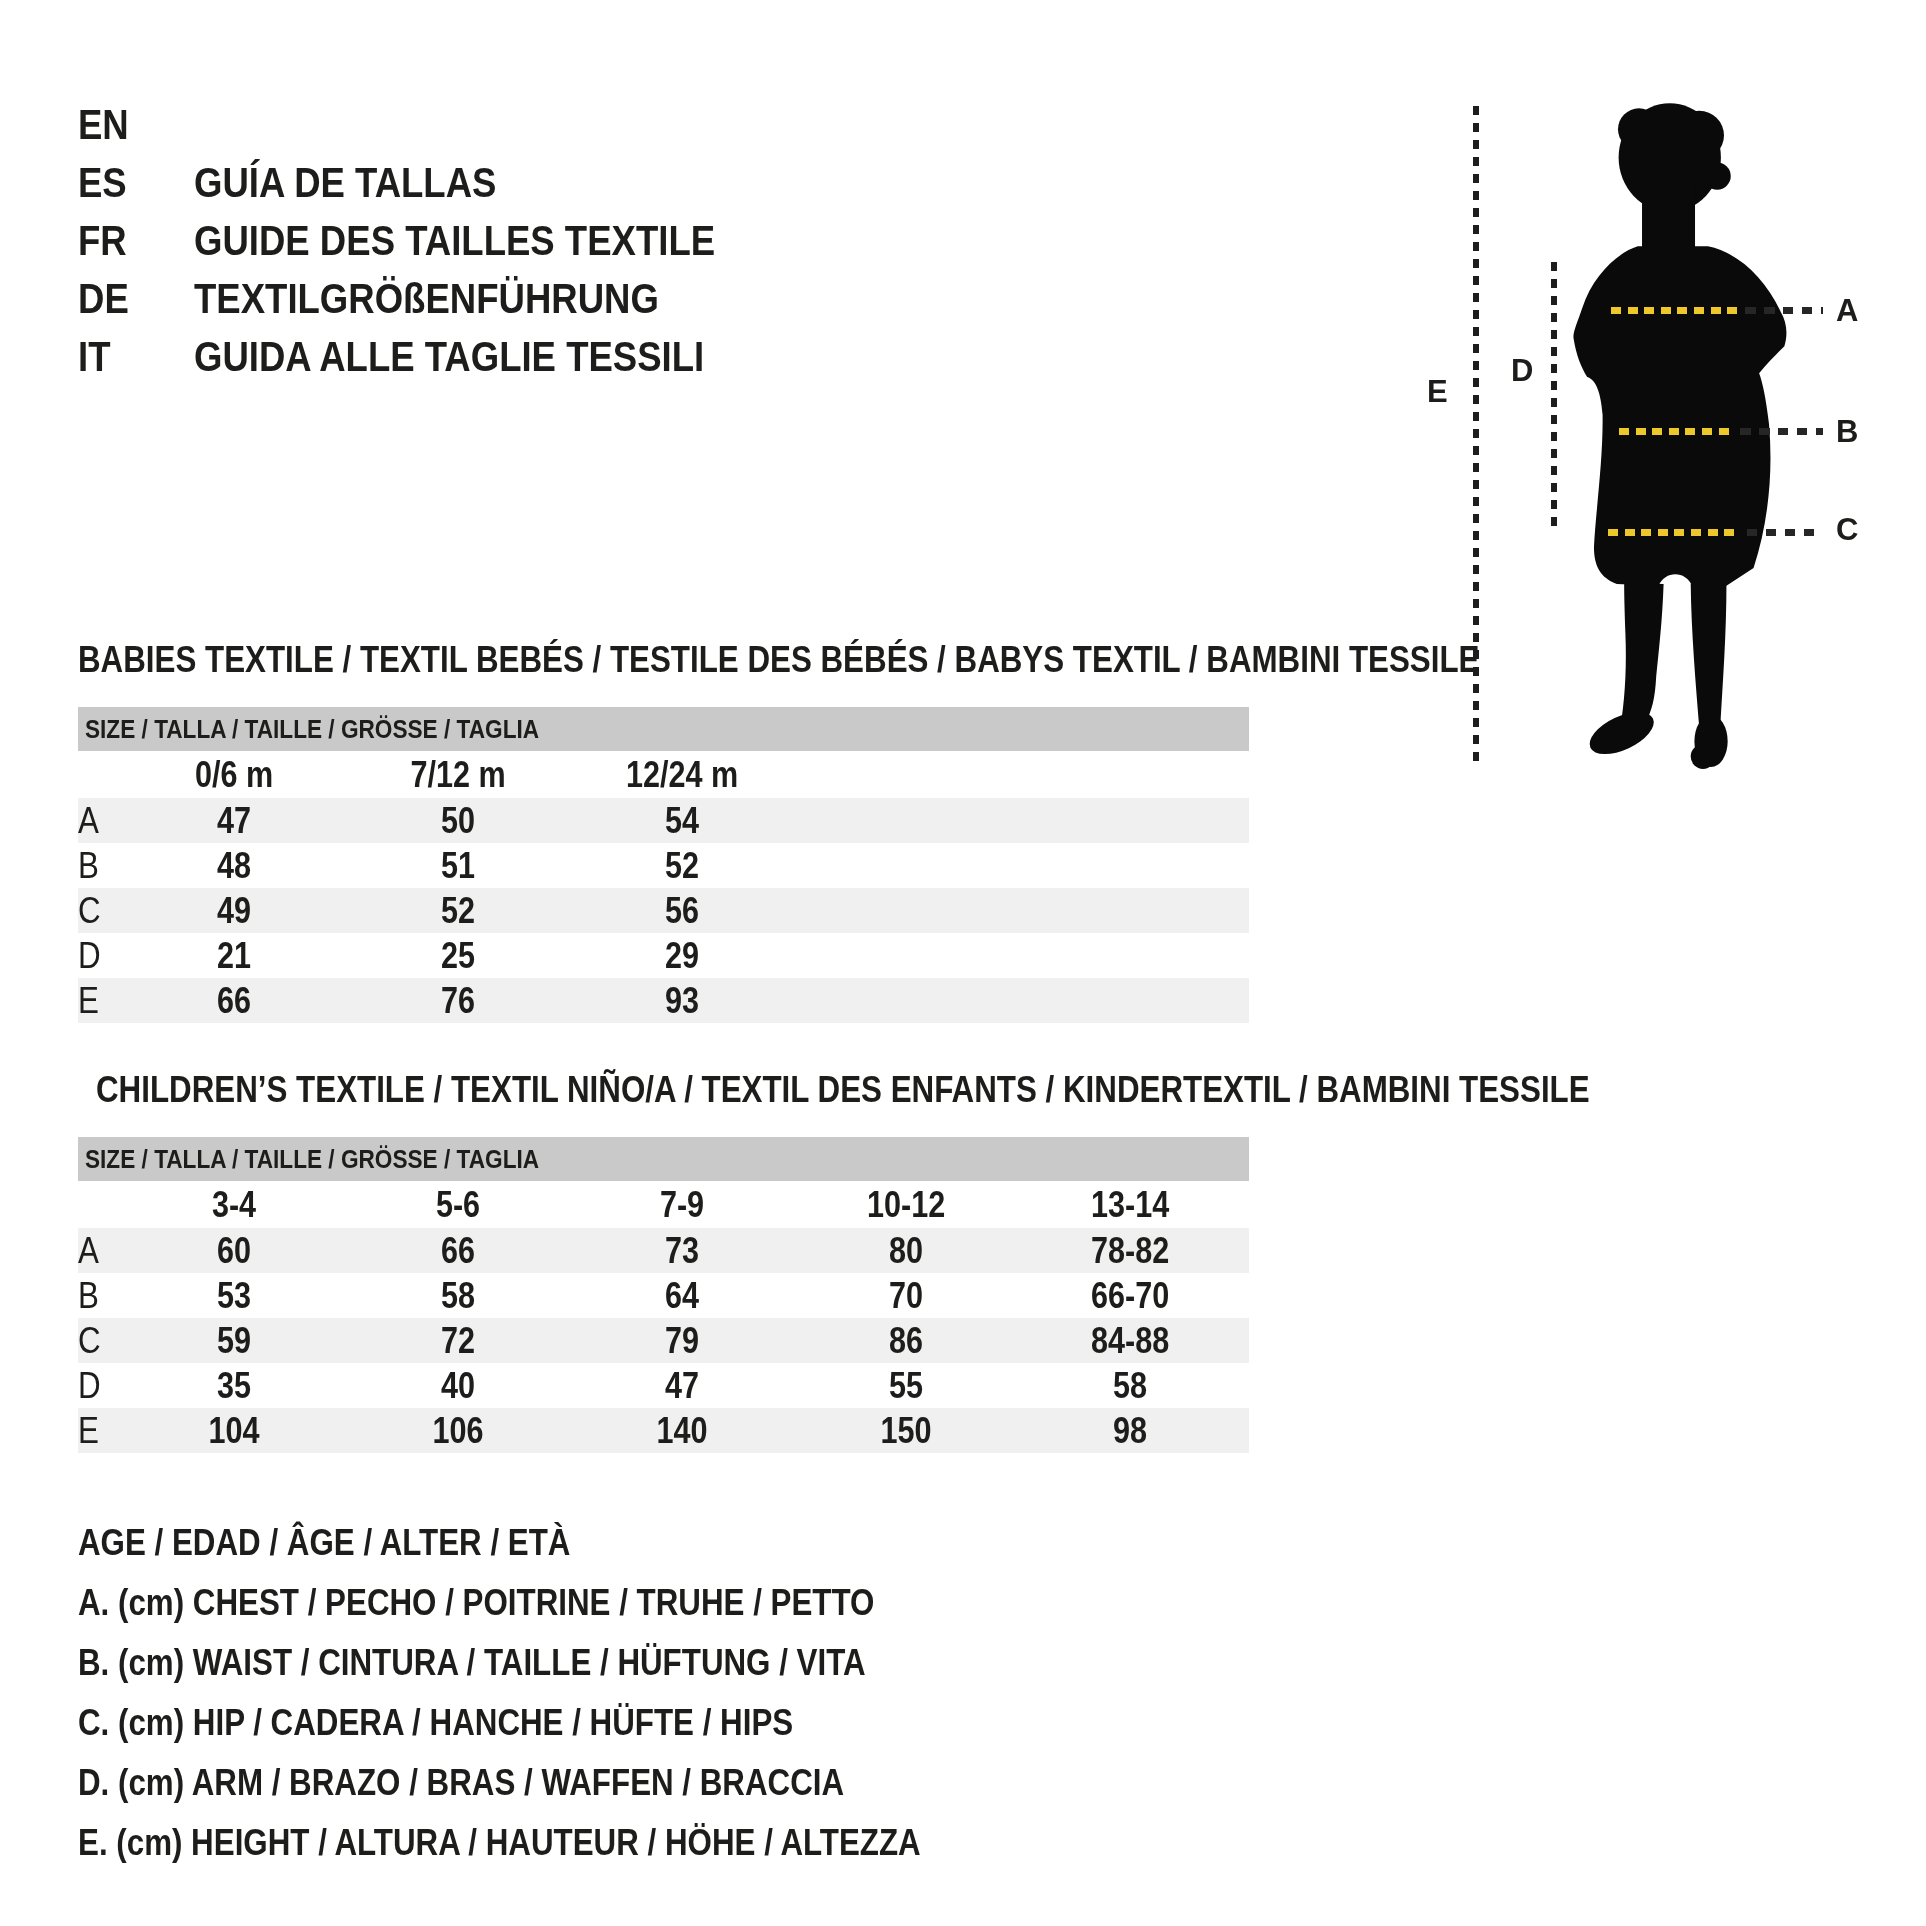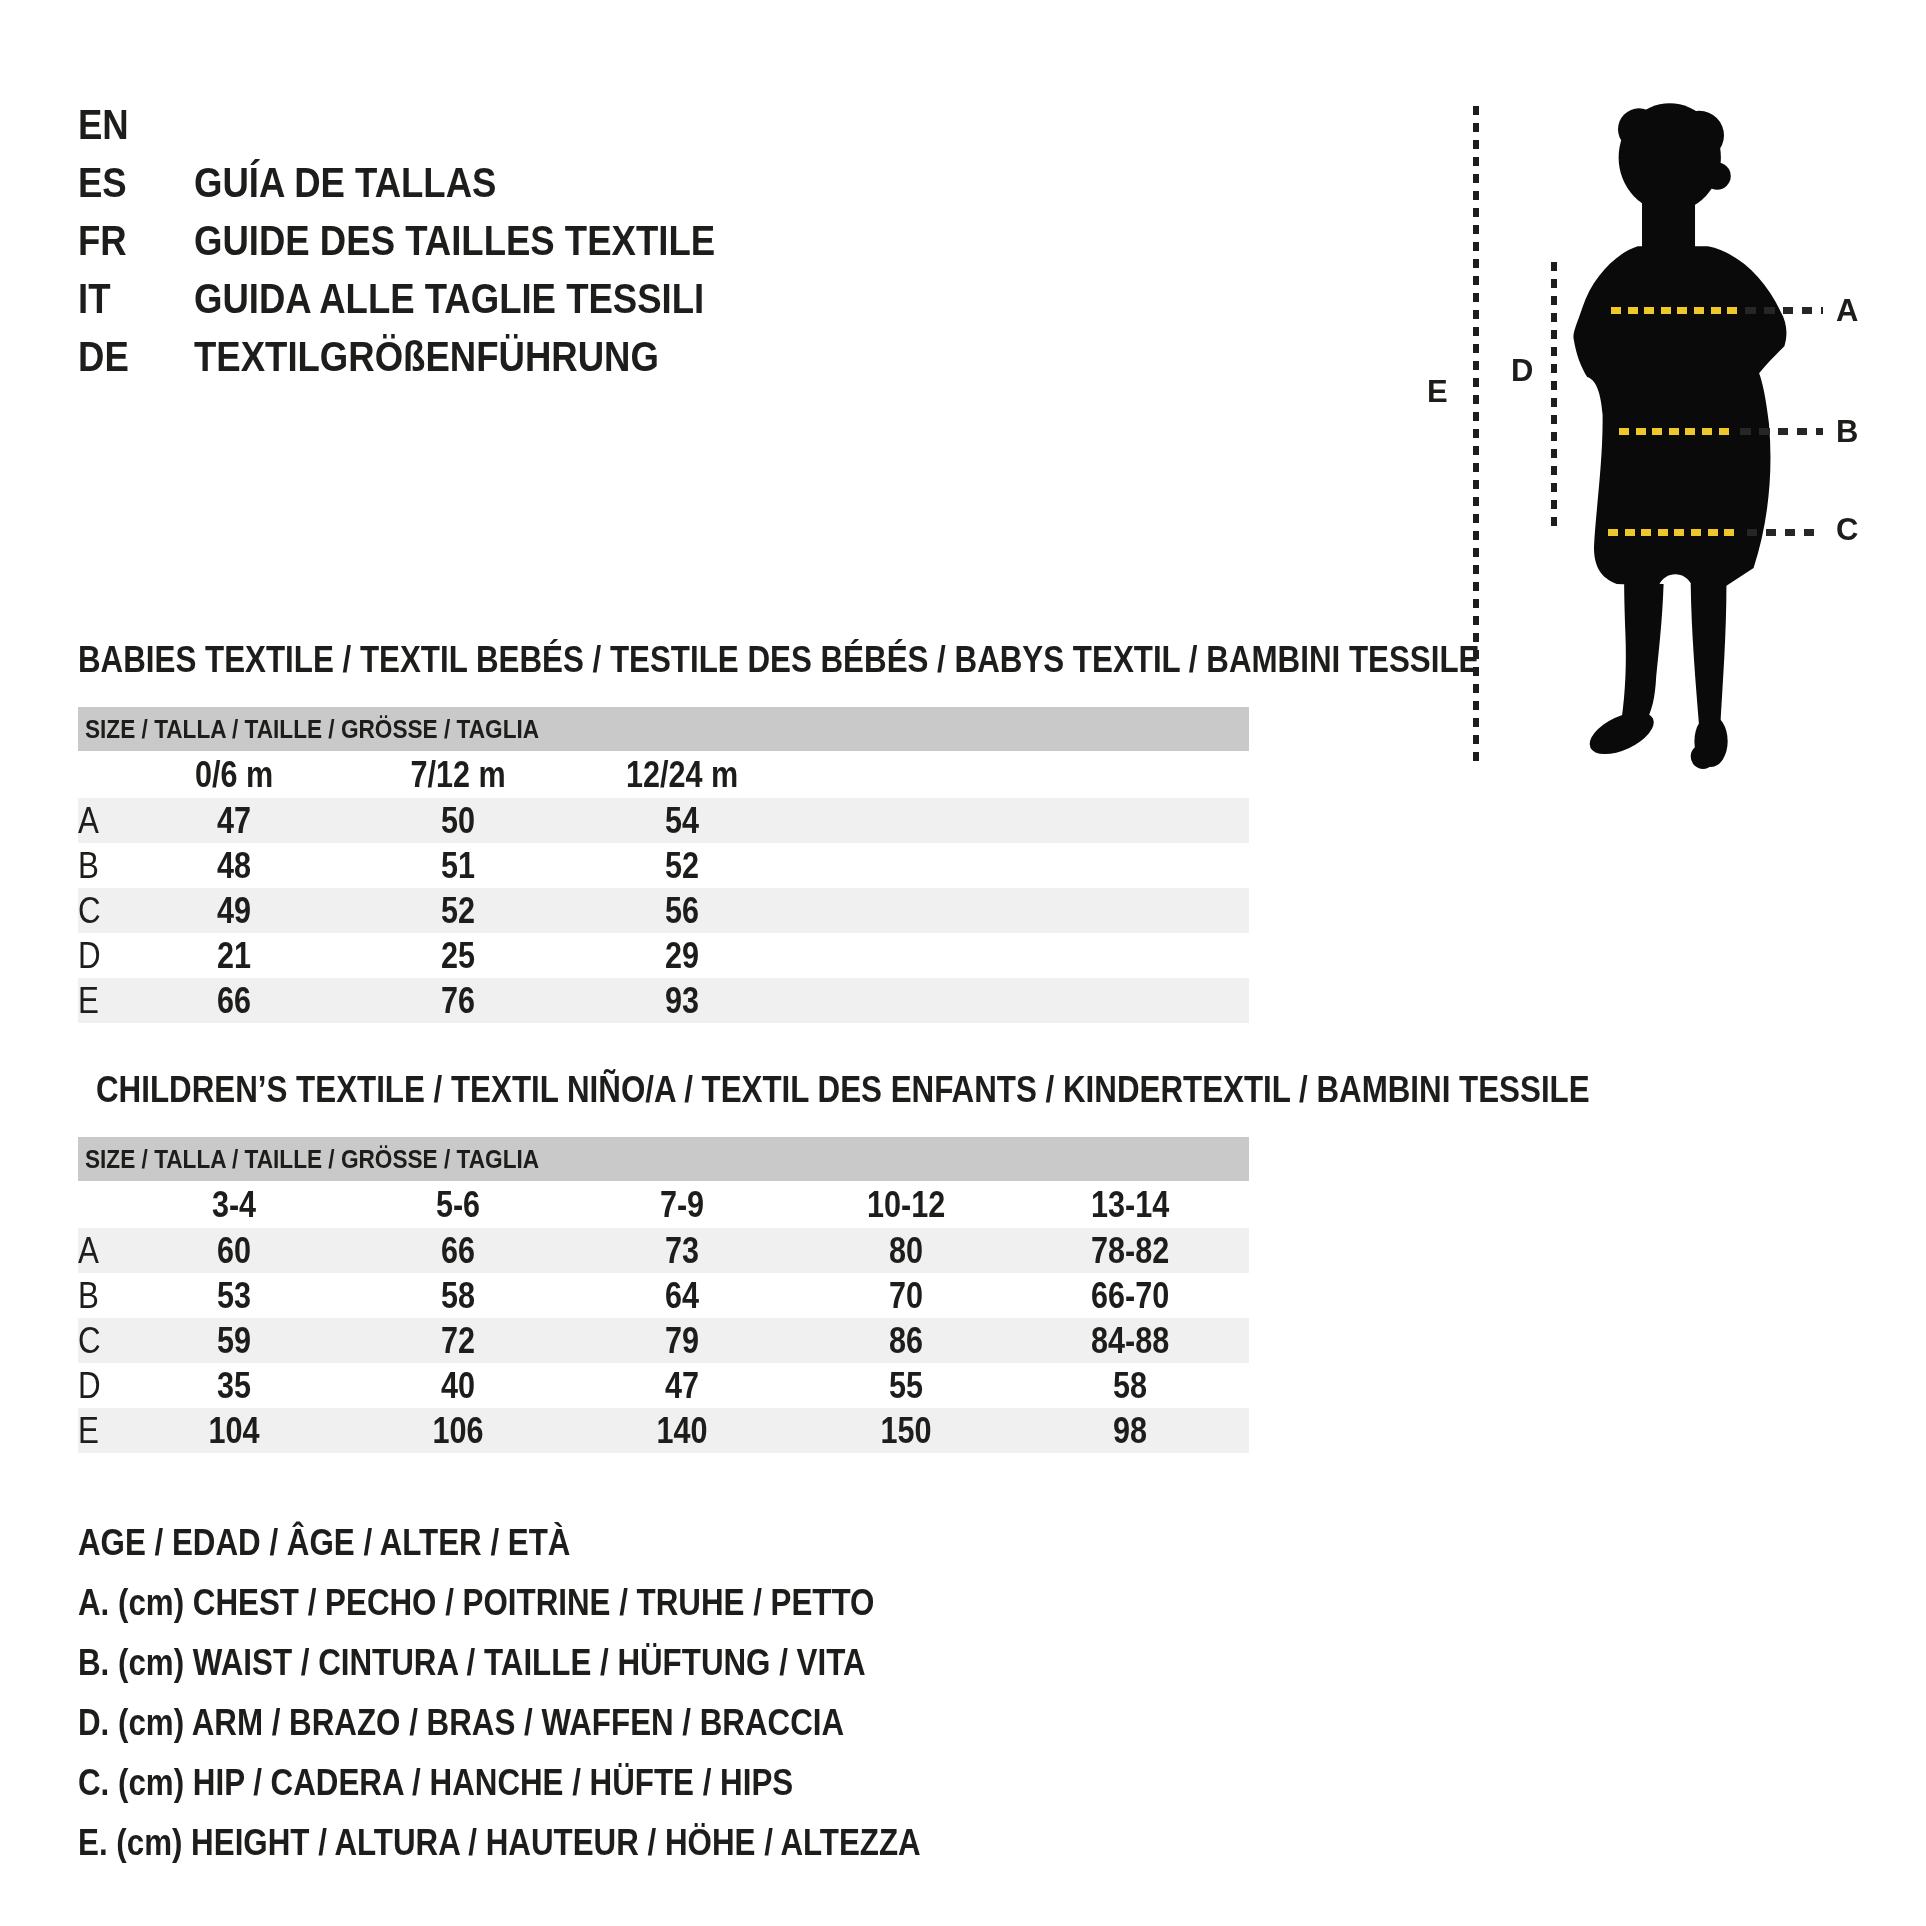--- a/index.html
+++ b/index.html
@@ -50,26 +50,26 @@
     </div>
     <div class="lang-row">
       <span><span class="cl">ES</span></span>
       <span><span class="cl">GUÍA DE TALLAS</span></span>
     </div>
     <div class="lang-row">
       <span><span class="cl">FR</span></span>
       <span><span class="cl">GUIDE DES TAILLES TEXTILE</span></span>
     </div>
     <div class="lang-row">
+      <span><span class="cl">DE</span></span>
+      <span><span class="cl">TEXTILGRÖßENFÜHRUNG</span></span>
+    </div>
+    <div class="lang-row">
       <span><span class="cl">IT</span></span>
       <span><span class="cl">GUIDA ALLE TAGLIE TESSILI</span></span>
-    </div>
-    <div class="lang-row">
-      <span><span class="cl">DE</span></span>
-      <span><span class="cl">TEXTILGRÖßENFÜHRUNG</span></span>
     </div>
   </div>
 
   <div class="abs vdots" style="left:1473px;top:106px;height:661px;"></div>
   <div class="abs vdots" style="left:1551px;top:262px;height:265px;"></div>
 
   <svg class="abs" style="left:1565px;top:91px;" width="228" height="681" viewBox="0 0 370 1105" aria-hidden="true">
     <g fill="#0a0a0a">
       <ellipse cx="170" cy="108" rx="83" ry="88"></ellipse>
       <circle cx="218" cy="72" r="40"></circle>
@@ -205,19 +205,19 @@
       <span class="cell"><span class="cc">140</span></span>
       <span class="cell"><span class="cc">150</span></span>
       <span class="cell"><span class="cc">98</span></span>
     </div>
   </div>
 
   <div id="legend" class="abs">
     <div class="legend-line"><span class="cl">AGE / EDAD / ÂGE / ALTER / ETÀ</span></div>
     <div class="legend-line"><span class="cl">A. (cm) CHEST / PECHO / POITRINE / TRUHE / PETTO</span></div>
     <div class="legend-line"><span class="cl">B. (cm) WAIST / CINTURA / TAILLE / HÜFTUNG / VITA</span></div>
+    <div class="legend-line"><span class="cl">C. (cm) HIP / CADERA / HANCHE / HÜFTE / HIPS</span></div>
     <div class="legend-line"><span class="cl">D. (cm) ARM / BRAZO / BRAS / WAFFEN / BRACCIA</span></div>
-    <div class="legend-line"><span class="cl">C. (cm) HIP / CADERA / HANCHE / HÜFTE / HIPS</span></div>
     <div class="legend-line"><span class="cl">E. (cm) HEIGHT / ALTURA / HAUTEUR / HÖHE / ALTEZZA</span></div>
   </div>
 
 </div>
 
 
 </body></html>

